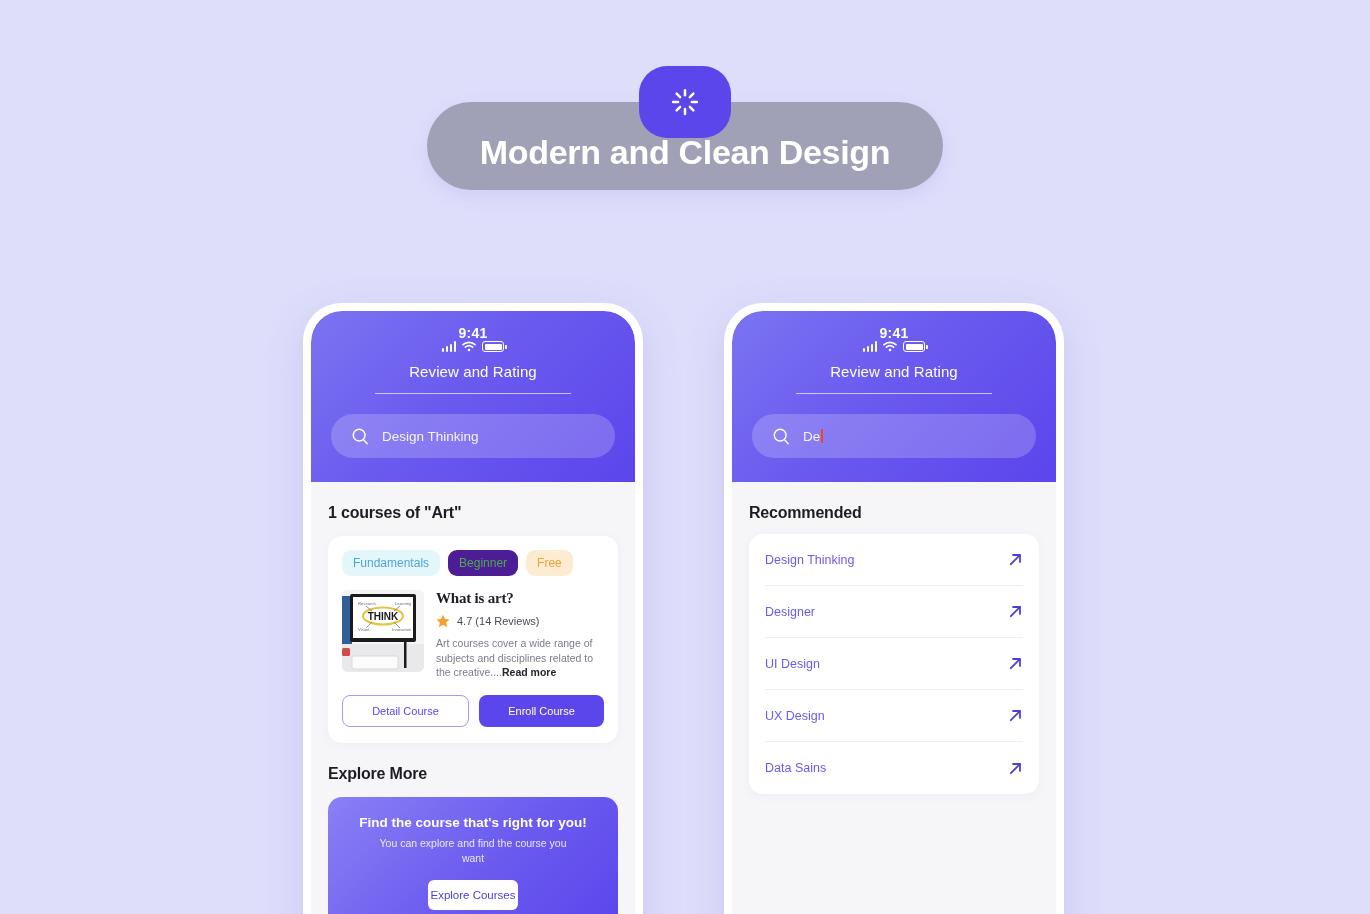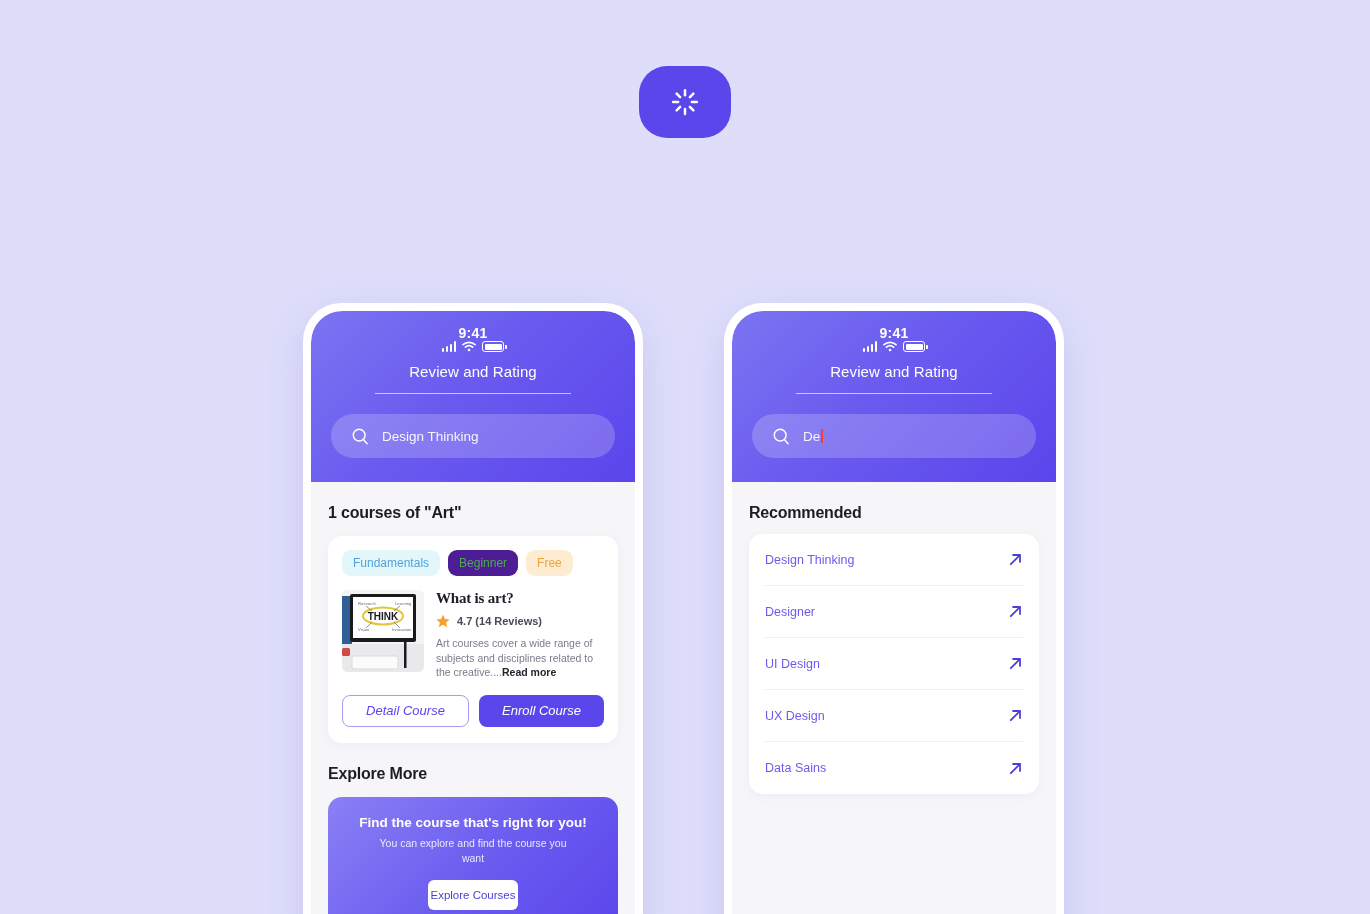--- a/index.html
+++ b/index.html
@@ -123,32 +123,32 @@
   .tag-1 { background: #4c1d95; color: #4bab4f; }
   .tag-2 { background: #fdecd2; color: #f0a23a; }
 
   .course-main { display: flex; gap: 12px; margin-top: 14px; }
   .thumb {
     width: 82px; height: 82px; border-radius: 6px; flex: 0 0 auto;
     background: #f0f0f2; overflow: hidden; position: relative;
   }
   .course-info { flex: 1 1 auto; min-width: 0; }
   .course-title { font-size: 15px; font-weight: bold; color: #1c1c24; letter-spacing: -0.2px; font-family: Liberation Serif, serif; }
-  .rating-row { display: flex; align-items: center; gap: 7px; margin-top: 7px; font-weight: bold; }
+  .rating-row { display: flex; align-items: center; gap: 7px; margin-top: 7px; }
   .star-icon { width: 14px; height: 14px; }
   .rating-text { font-size: 11px; color: #4a4a58; }
   .course-desc {
     margin-top: 8px; font-size: 10.5px; line-height: 14.5px; color: #7b7b8c;
   }
   .read-more { color: #24242e; font-weight: bold; }
   .card-actions { display: flex; gap: 10px; margin-top: 15px; }
   .btn {
     flex: 1 1 0; height: 32px; border-radius: 8px;
     display: flex; align-items: center; justify-content: center;
-    font-size: 13px; cursor: pointer; border: none; font-style: italic;
+    font-size: 11px; cursor: pointer; border: none;
   }
   .btn-outline { background: #fff; border: 1px solid #a79bf3; color: #5a46eb; }
   .btn-solid { background: #5a46eb; color: #ffffff; }
 
   
   .promo {
     margin-top: 14px; border-radius: 14px;
     background: linear-gradient(135deg, #8a80f5 0%, #6a5bef 55%, #5b45ec 100%);
     padding: 18px 18px 20px 18px; text-align: center;
   }
@@ -190,20 +190,23 @@
           <line x1="12" y1="2.5" x2="12" y2="6.5"></line>
           <line x1="12" y1="17.5" x2="12" y2="21.5"></line>
           <line x1="2.5" y1="12" x2="6.5" y2="12"></line>
           <line x1="17.5" y1="12" x2="21.5" y2="12"></line>
           <line x1="5.3" y1="5.3" x2="8.1" y2="8.1"></line>
           <line x1="15.9" y1="15.9" x2="18.7" y2="18.7"></line>
           <line x1="18.7" y1="5.3" x2="15.9" y2="8.1"></line>
           <line x1="8.1" y1="15.9" x2="5.3" y2="18.7"></line>
         </g>
       </svg>
+    </div>
+    <div class="title-pill">
+      <span>Modern and Clean Design</span>
     </div>
   </div>
 
   <div class="phone phone-1">
     <div class="screen">
 
       <div class="top-area">
         <div class="statusbar">
           <div class="status-time">9:41</div>
           <div class="status-icons">

